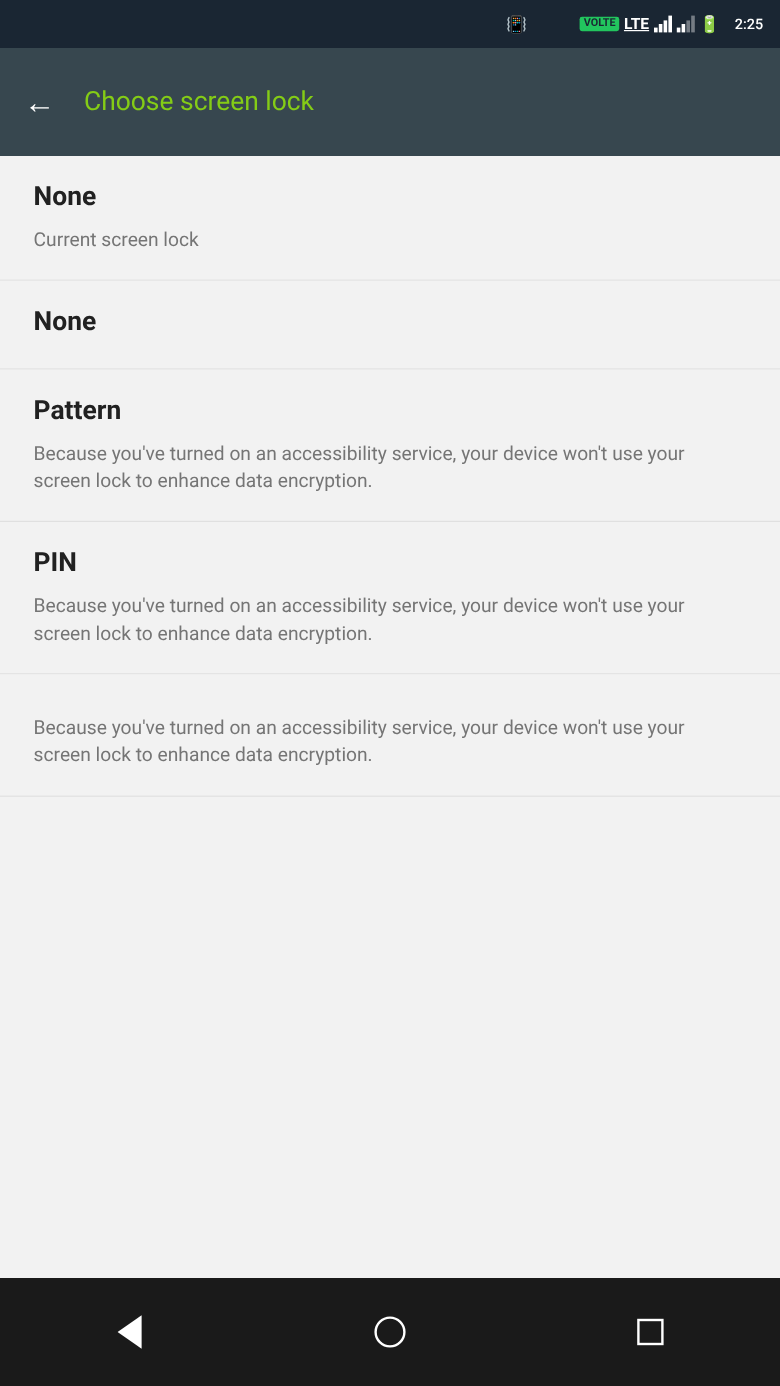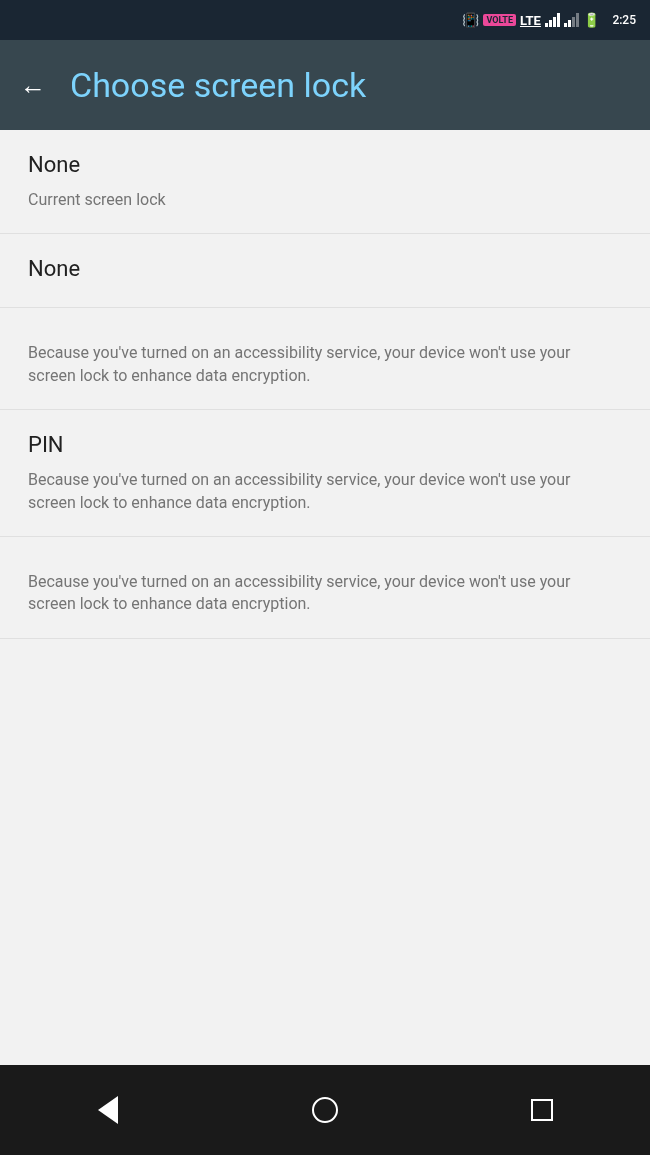--- a/index.html
+++ b/index.html
@@ -38,26 +38,27 @@
     }
 
     .status-time {
       font-size: 12px;
       font-weight: 500;
       color: white;
       margin-left: 8px;
     }
 
     .volte-badge {
-      background: #ec4899;
+      background: #22c55e;
       color: #1a2633;
       font-size: 9px;
       font-weight: bold;
       padding: 1px 3px;
       border-radius: 2px;
+      margin-left: 40px;
     }
 
     
     .app-bar {
       background: #37474f;
       height: 90px;
       display: flex;
       align-items: center;
       padding: 0 20px;
       flex-shrink: 0;
@@ -68,22 +69,22 @@
       font-size: 26px;
       margin-right: 24px;
       cursor: pointer;
       background: none;
       border: none;
       padding: 0;
       line-height: 1;
     }
 
     .app-bar-title {
-      color: #7dd3fc;
-      font-size: 34px;
+      color: #84cc16;
+      font-size: 22px;
       font-weight: 400;
     }
 
     
     .content {
       flex: 1;
       background: #f2f2f2;
       overflow-y: auto;
     }
 
@@ -91,21 +92,21 @@
     .list-item {
       background: #f2f2f2;
       padding: 22px 28px;
       border-bottom: 1px solid #e0e0e0;
       cursor: pointer;
     }
 
     .item-title {
       font-size: 22px;
       color: #212121;
-      font-weight: 400;
+      font-weight: 700;
       margin-bottom: 4px;
     }
 
     .item-subtitle {
       font-size: 16px;
       color: #757575;
       line-height: 1.4;
       margin-top: 12px;
     }
 
@@ -220,20 +221,21 @@
   <div class="list-item">
     <div class="item-title">None</div>
     <div class="item-subtitle">Current screen lock</div>
   </div>
 
   <div class="list-item">
     <div class="item-title">None</div>
   </div>
 
   <div class="list-item">
+    <div class="item-title">Pattern</div>
     <div class="item-subtitle">Because you've turned on an accessibility service, your device won't use your screen lock to enhance data encryption.</div>
   </div>
 
   <div class="list-item">
     <div class="item-title">PIN</div>
     <div class="item-subtitle">Because you've turned on an accessibility service, your device won't use your screen lock to enhance data encryption.</div>
   </div>
 
   <div class="list-item">
     <div class="item-subtitle">Because you've turned on an accessibility service, your device won't use your screen lock to enhance data encryption.</div>

